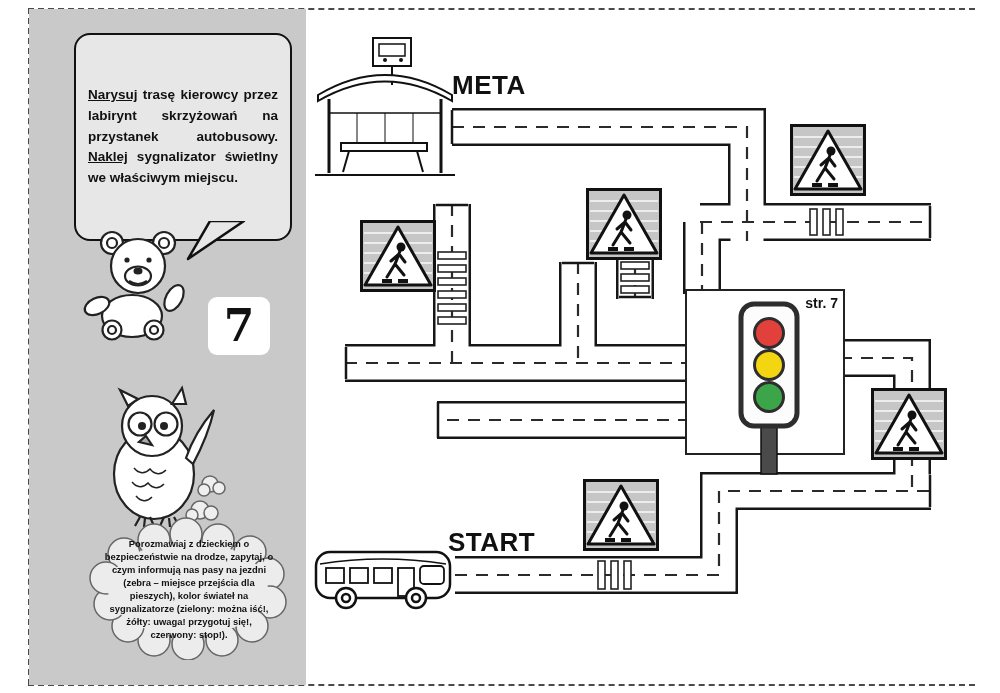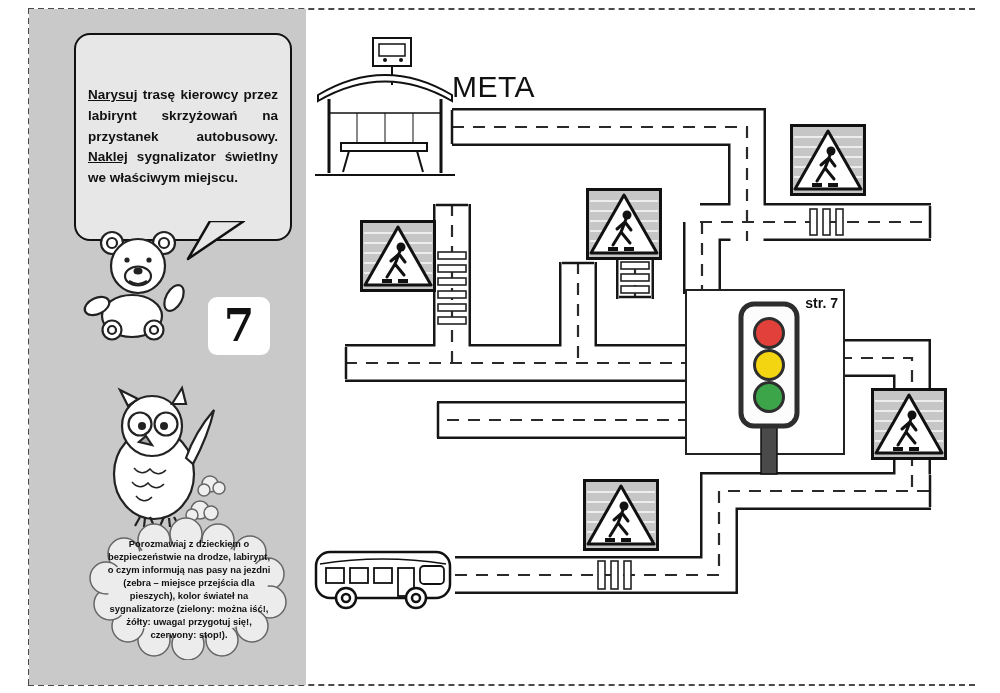--- a/index.html
+++ b/index.html
@@ -22,21 +22,21 @@
   .illus { position:absolute; }
   .page-number-box {
     position:absolute; left:208px; top:297px; width:62px; height:58px;
     background:#fff; border-radius:9px; display:flex; align-items:center; justify-content:center;
   }
   .page-number { font-family:"DejaVu Serif", serif; font-size:44px; font-weight:800; line-height:1; }
   .tip-text {
     position:absolute; left:104px; top:538px; width:170px; height:104px;
     font-size:9.4px; font-weight:700; line-height:1.38; text-align:center;
   }
-  .lbl { position:absolute; font-weight:400; font-size:30px; letter-spacing:0.5px; }
+  .lbl { position:absolute; font-weight:700; font-size:26px; letter-spacing:0.5px; }
   .sticker-label { position:absolute; left:792px; top:295px; width:46px; text-align:right; font-size:14px; font-weight:700; }
   .maze-svg { position:absolute; left:0; top:0; }
 </style>
 </head>
 <body>
 
 <div class="page">
 
   <div class="trim-h" style="left:28px; top:8px; width:947px;"></div>
   <div class="trim-h" style="left:28px; top:684px; width:947px;"></div>
@@ -114,21 +114,21 @@
         <circle cx="168" cy="112" r="16"></circle>
         <circle cx="138" cy="126" r="16"></circle>
       <circle cx="104" cy="130" r="16"></circle>
         <circle cx="70" cy="126" r="16"></circle>
         <circle cx="44" cy="112" r="16"></circle>
       <circle cx="26" cy="90" r="16"></circle>
         <circle cx="22" cy="64" r="16"></circle>
     </g>
     <ellipse cx="104" cy="75" rx="80" ry="47" fill="#ececec"></ellipse>
   </svg>
-  <div class="tip-text">Porozmawiaj z dzieckiem o bezpieczeństwie na drodze, labirynt, o czym informują nas pasy na jezdni (zebra – miejsce przejścia dla pieszych), kolor świateł na sygnalizatorze (zielony: można iść!, żółty: uwaga! przygotuj się!, czerwony: stop!).</div>
+  <div class="tip-text">Porozmawiaj z dzieckiem o bezpieczeństwie na drodze, zapytaj, o czym informują nas pasy na jezdni (zebra – miejsce przejścia dla pieszych), kolor świateł na sygnalizatorze (zielony: można iść!, żółty: uwaga! przygotuj się!, czerwony: stop!).</div>
 
   <svg class="maze-svg" width="1000" height="693" viewBox="0 0 1000 693">
     <defs>
       <symbol id="crossing-sign" viewBox="0 0 76 72">
         <rect x="1.5" y="1.5" width="73" height="69" fill="#c6c6c6" stroke="#111" stroke-width="3"></rect>
         <g stroke="#ededed" stroke-width="2">
           <path d="M4 13 H72"></path>
             <path d="M4 23 H72"></path>
             <path d="M4 33 H72"></path>
           <path d="M4 43 H72"></path>
@@ -260,15 +260,16 @@
       <rect x="86" y="28" width="16" height="28" stroke-width="1.8"></rect>
       <rect x="108" y="26" width="24" height="18" rx="4" stroke-width="1.8"></rect>
       <circle cx="34" cy="58" r="10"></circle>
         <circle cx="34" cy="58" r="4"></circle>
       <circle cx="104" cy="58" r="10"></circle>
         <circle cx="104" cy="58" r="4"></circle>
     </g>
   </svg>
 
   <div class="lbl" style="left:452px; top:70px;">META</div>
+  <div class="lbl" style="left:448px; top:527px;">START</div>
   <div class="sticker-label">str. 7</div>
 
 </div>
 
 </body></html>

